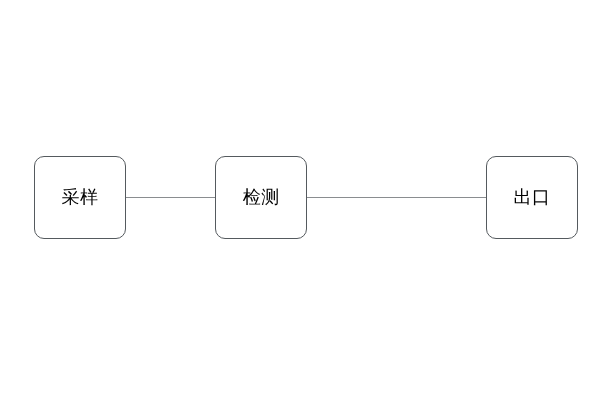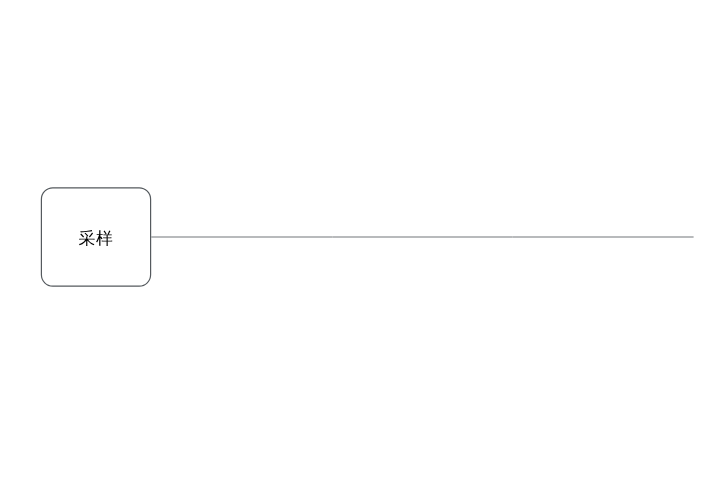--- a/index.html
+++ b/index.html
@@ -34,26 +34,26 @@
     height: 83px;
     flex: 0 0 92px;
     background: #ffffff;
     border: 1.4px solid #555a5e;
     border-radius: 10px;
     display: flex;
     align-items: center;
     justify-content: center;
   }
   .node-label {
-    font-size: 14px;
+    font-size: 18px;
     line-height: 1;
     color: #000000;
     letter-spacing: 0.5px;
     white-space: nowrap;
-    font-family: Liberation Sans, sans-serif;
+    font-family: Liberation Mono, monospace;
   }
   .connector {
     flex: 1 1 auto;
     height: 83px;
     position: relative;
   }
   .connector::before {
     content: "";
     position: absolute;
     left: 0;
@@ -70,22 +70,28 @@
 <div id="canvas">
 
   <div id="flow-row">
 
     <div class="node">
       <span class="node-label">采样</span>
     </div>
 
     <div class="connector"></div>
 
+    <div class="node">
+      <span class="node-label">检测</span>
+    </div>
 
     <div class="connector"></div>
 
 
     <div class="connector"></div>
 
+    <div class="node">
+      <span class="node-label">出口</span>
+    </div>
 
   </div>
 
 </div>
 
 </body></html>

